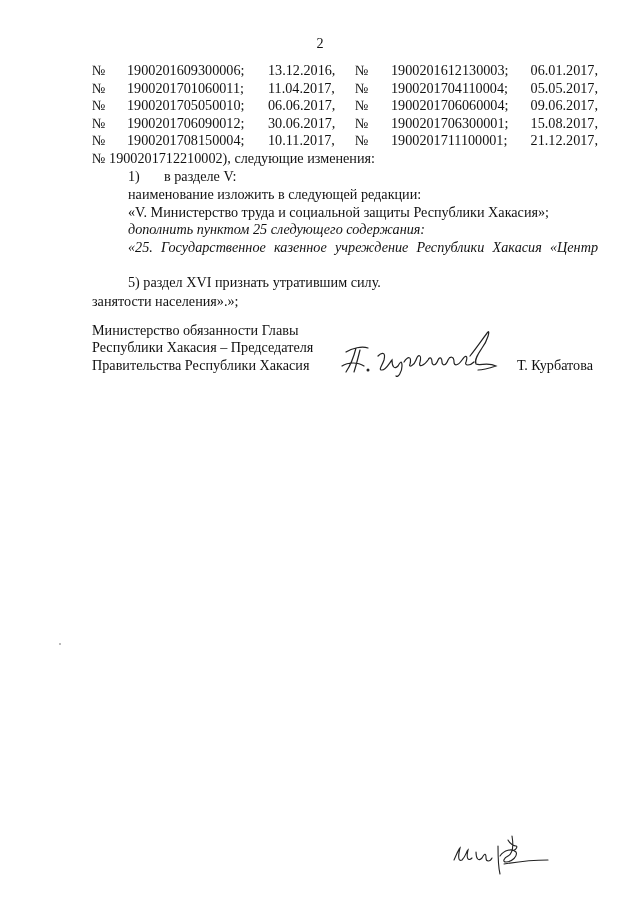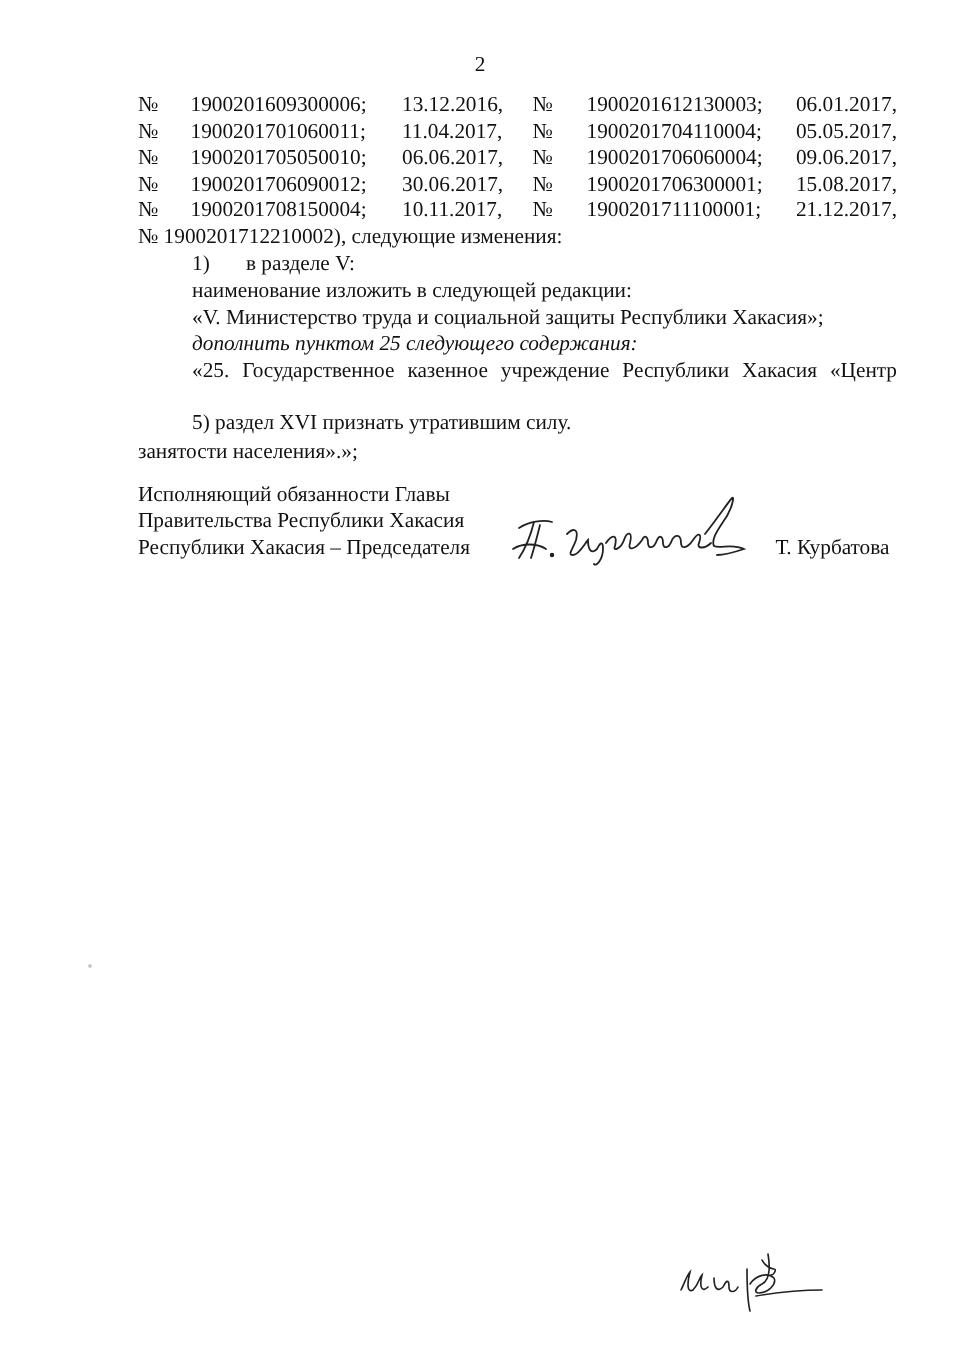--- a/index.html
+++ b/index.html
@@ -49,20 +49,21 @@
       left: 92px;
       width: 506px;
       line-height: 17.6px;
       white-space: nowrap;
     }
     .indent { left: 128px; }
     .justify {
       text-align: justify;
       text-align-last: justify;
       white-space: normal;
+      font-style: italic;
     }
     .item-num { display: inline-block; width: 36px; }
 
     .signature-block {
       position: absolute;
       top: 322px;
       left: 92px;
       line-height: 17.4px;
     }
     .signature-svg {
@@ -149,23 +150,23 @@
   <span class="item-num">1)</span><span>в разделе V:</span>
 </div>
 <div class="line indent" style="top:186px;">наименование изложить в следующей редакции:</div>
 <div class="line indent" style="top:204px;">«V. Министерство труда и социальной защиты Республики Хакасия»;</div>
 <div class="line indent" style="top:221px;font-style:italic;">дополнить пунктом 25 следующего содержания:</div>
 <div class="line indent justify" style="top:239px; width:470px;">«25. Государственное казенное учреждение Республики Хакасия «Центр</div>
 <div class="line" style="top:257px;margin-top:36px;">занятости населения».»;</div>
 <div class="line indent" style="top:274px;">5) раздел XVI признать утратившим силу.</div>
 
 <div class="signature-block">
-  <div>Исполняющий обязанности Главы</div>
+  <div>Министерство обязанности Главы</div>
+  <div>Республики Хакасия – Председателя</div>
   <div>Правительства Республики Хакасия</div>
-  <div>Республики Хакасия – Председателя</div>
 </div>
 
 <svg class="signature-svg" viewBox="0 0 168 54" fill="none" stroke="#222" stroke-width="1.2" stroke-linecap="round">
   <path d="M8 26 C14 22, 24 20, 30 22 M18 22 C16 30, 12 40, 8 46 M22 24 C20 32, 18 40, 16 46 M4 40 C10 36, 20 36, 26 40"></path>
   <circle cx="30" cy="44" r="0.9" fill="#222"></circle>
   <path d="M40 30 C44 26, 48 26, 46 34 C44 40, 40 44, 44 44 C48 44, 52 36, 54 34 C54 40, 56 44, 60 40 C62 36, 64 34, 64 40 C64 46, 60 52, 58 50"></path>
   <path d="M66 36 C70 30, 74 30, 72 38 C70 42, 76 40, 78 34 C80 28, 84 28, 82 36 C80 42, 86 40, 90 34 C92 30, 94 32, 94 36 C94 40, 98 40, 100 34 C102 30, 104 32, 104 36 C104 40, 108 40, 110 34 C112 30, 116 30, 116 36 C116 40, 120 40, 124 34 C128 28, 130 30, 128 36 C126 40, 132 40, 136 36"></path>
   <path d="M132 30 C140 20, 148 8, 150 6 C152 4, 150 14, 144 22 C140 28, 136 34, 138 38 C142 40, 150 36, 158 40 C152 42, 146 44, 140 44"></path>
 </svg>
 

